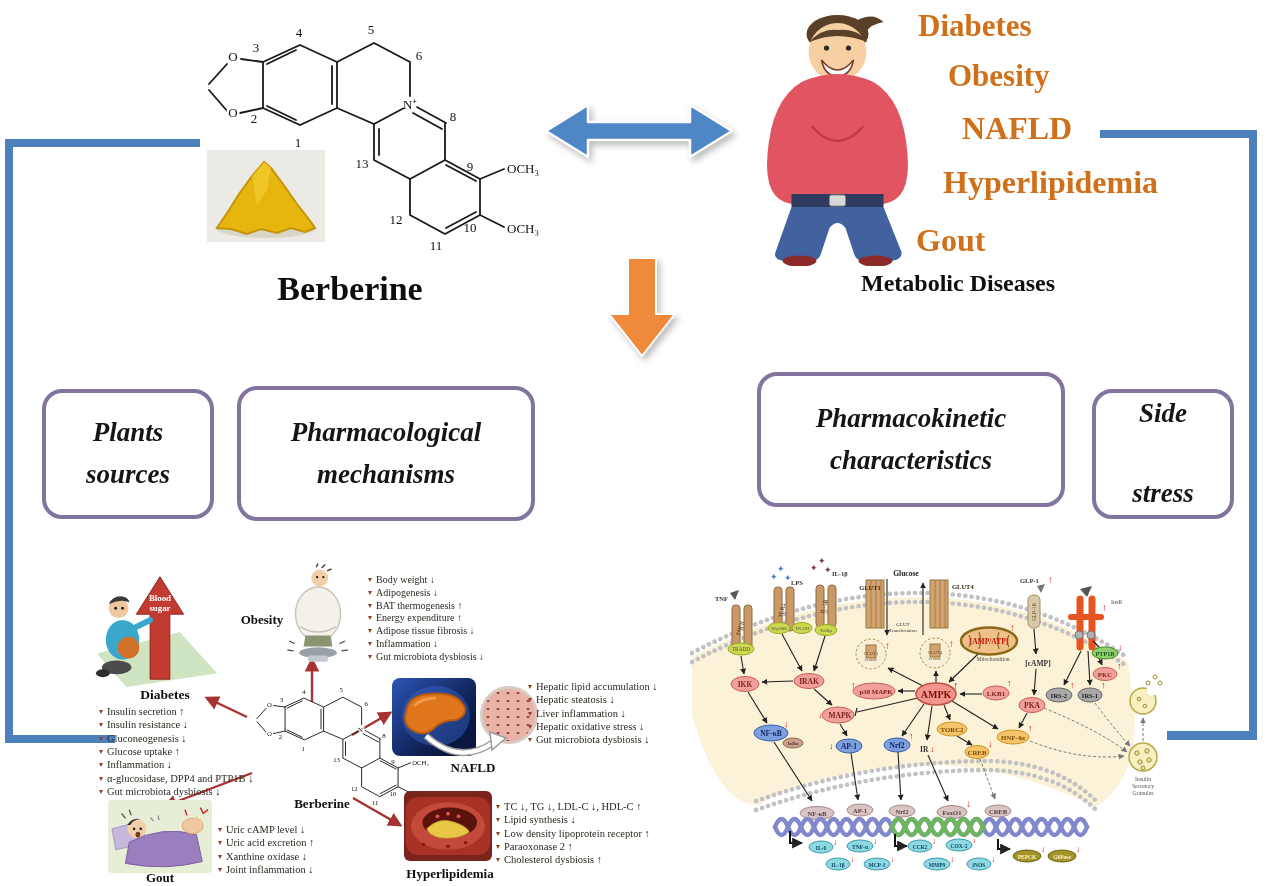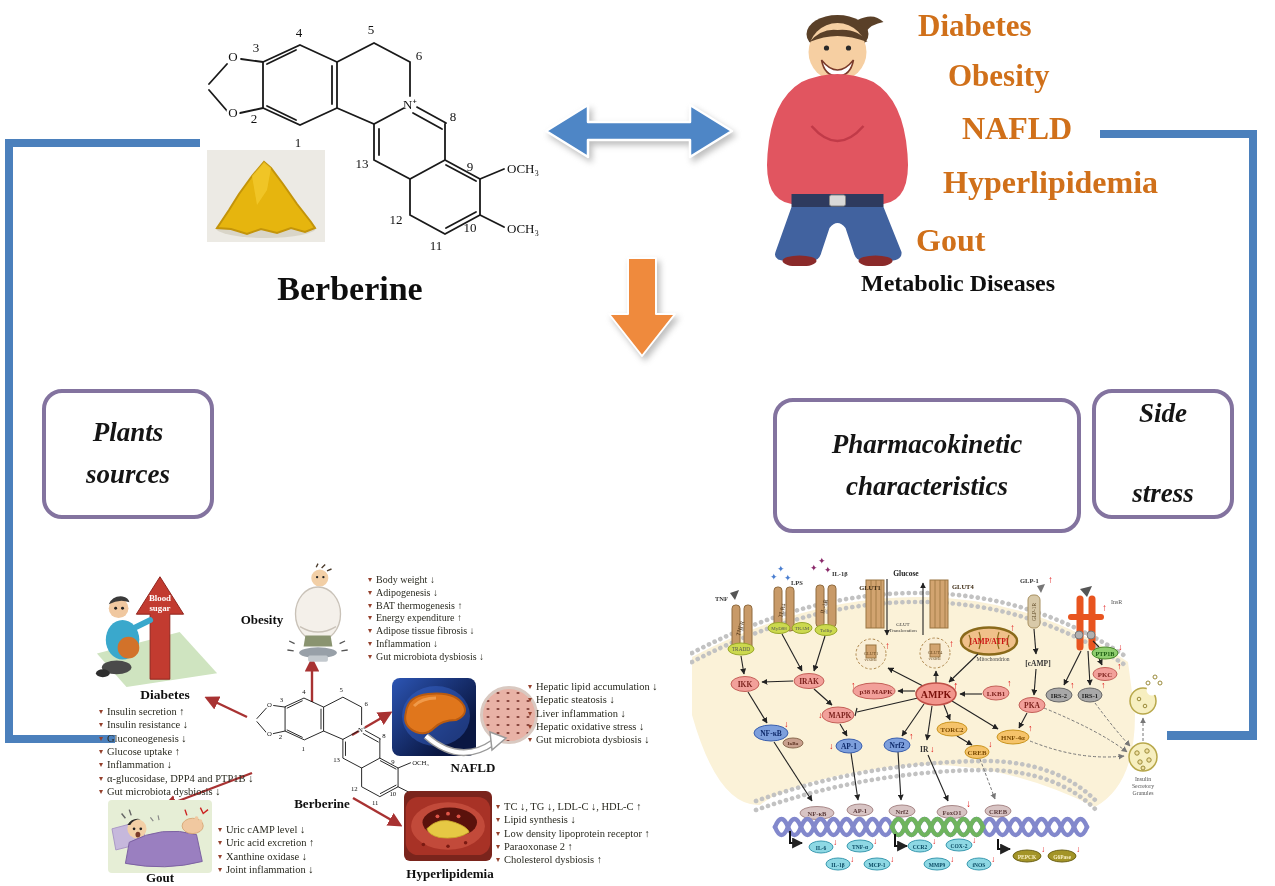--- a/index.html
+++ b/index.html
@@ -125,21 +125,25 @@
     <polygon points="3,31 45,5 45,22 147,22 147,5 189,31 147,57 147,40 45,40 45,57" fill="#4e86c6" stroke="#ffffff" stroke-width="2.5" stroke-linejoin="round"></polygon>
   </svg>
   <svg class="abs shadow" style="left:608px;top:256px;" width="68" height="104" viewBox="0 0 68 104">
     <polygon points="20,2 48,2 48,58 67,58 34,100 1,58 20,58" fill="#ef8a3d" stroke="#ffffff" stroke-width="2" stroke-linejoin="round"></polygon>
   </svg>
 
   <div class="box" style="left:42px;top:389px;width:164px;height:122px;">
     <div>Plants</div>
       <div>sources</div>
   </div>
-  <div class="box" style="left:757px;top:398px;width:300px;height:127px;margin-left:16px;">
+  <div class="box" style="left:237px;top:386px;width:290px;height:127px;">
+    <div>Pharmacological</div>
+      <div>mechanisms</div>
+  </div>
+  <div class="box" style="left:757px;top:372px;width:300px;height:127px;">
     <div>Pharmacokinetic</div>
       <div>characteristics</div>
   </div>
   <div class="box" style="left:1092px;top:389px;width:134px;height:122px;justify-content:space-between;">
     <div>Side</div>
       <div>stress</div>
   </div>
 
   <svg class="abs" style="left:140px;top:640px;" width="330" height="200" viewBox="0 0 330 200">
     <defs>

